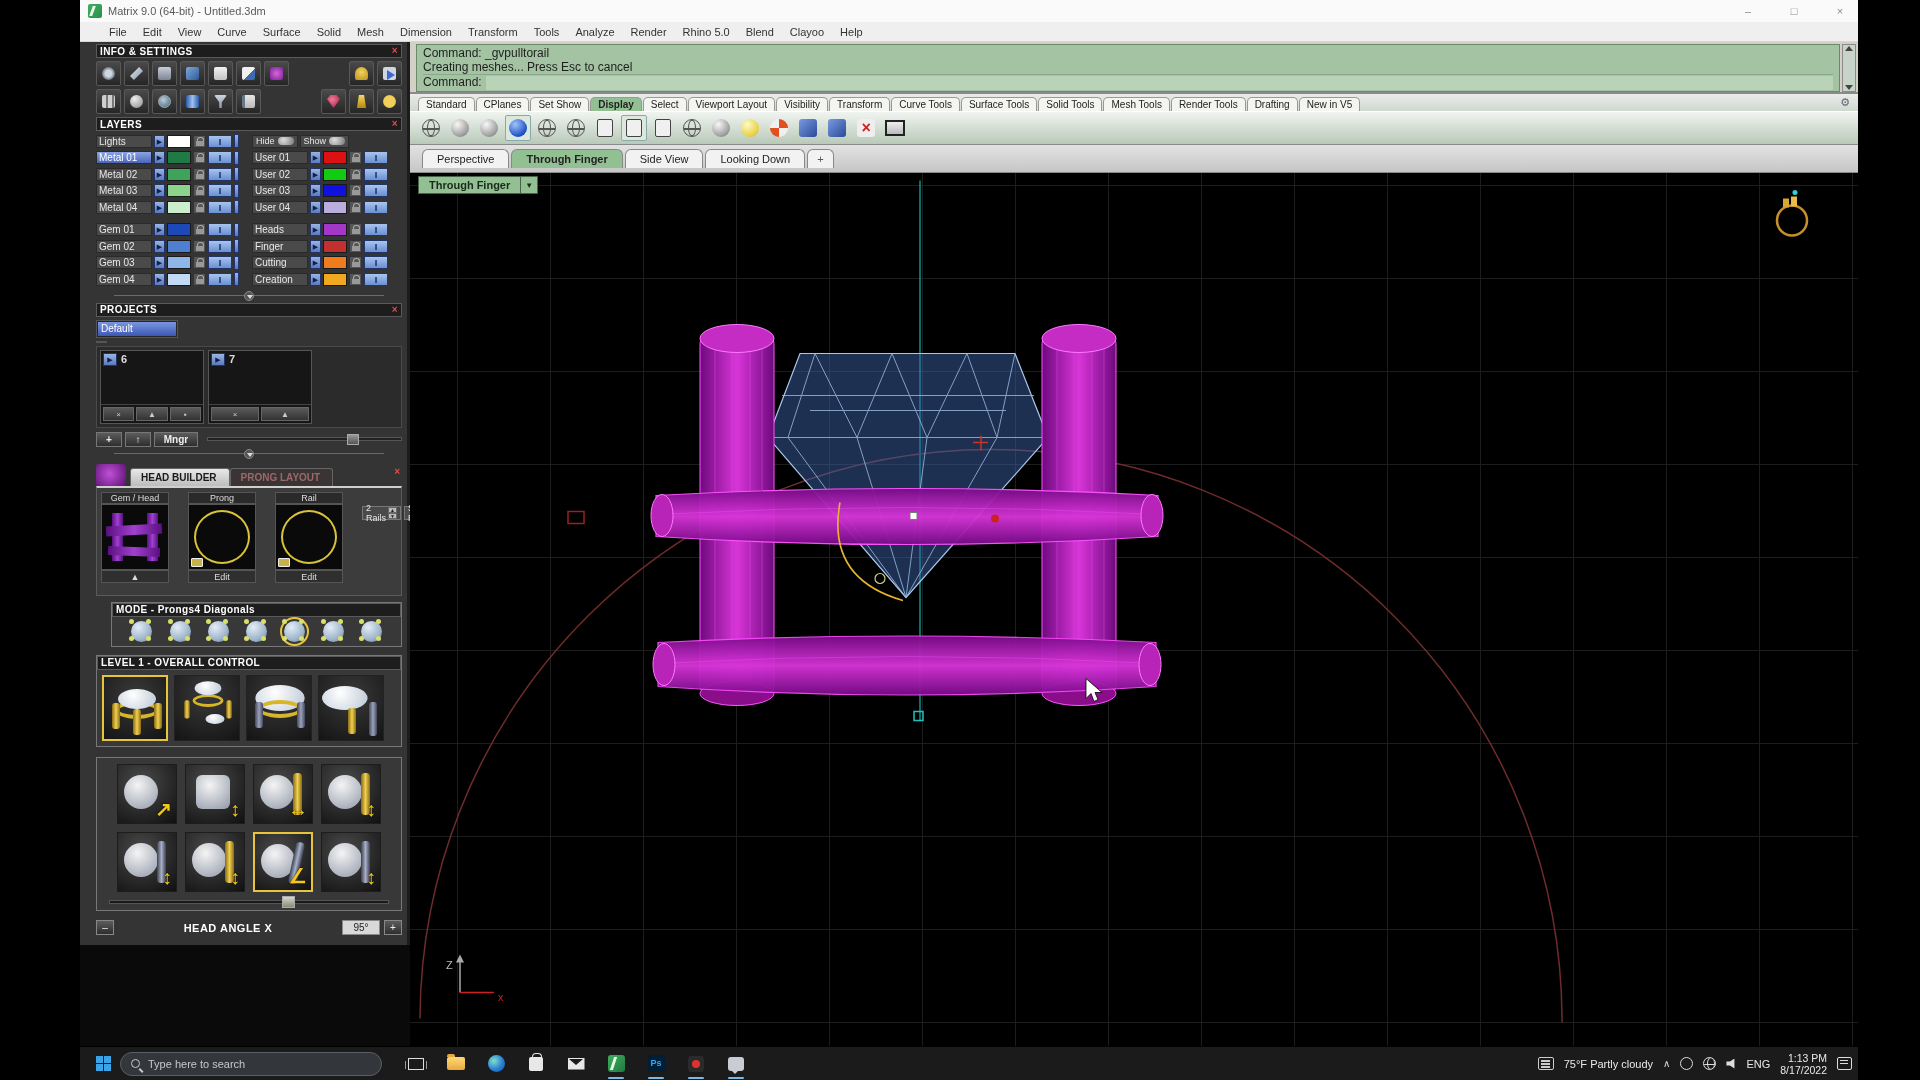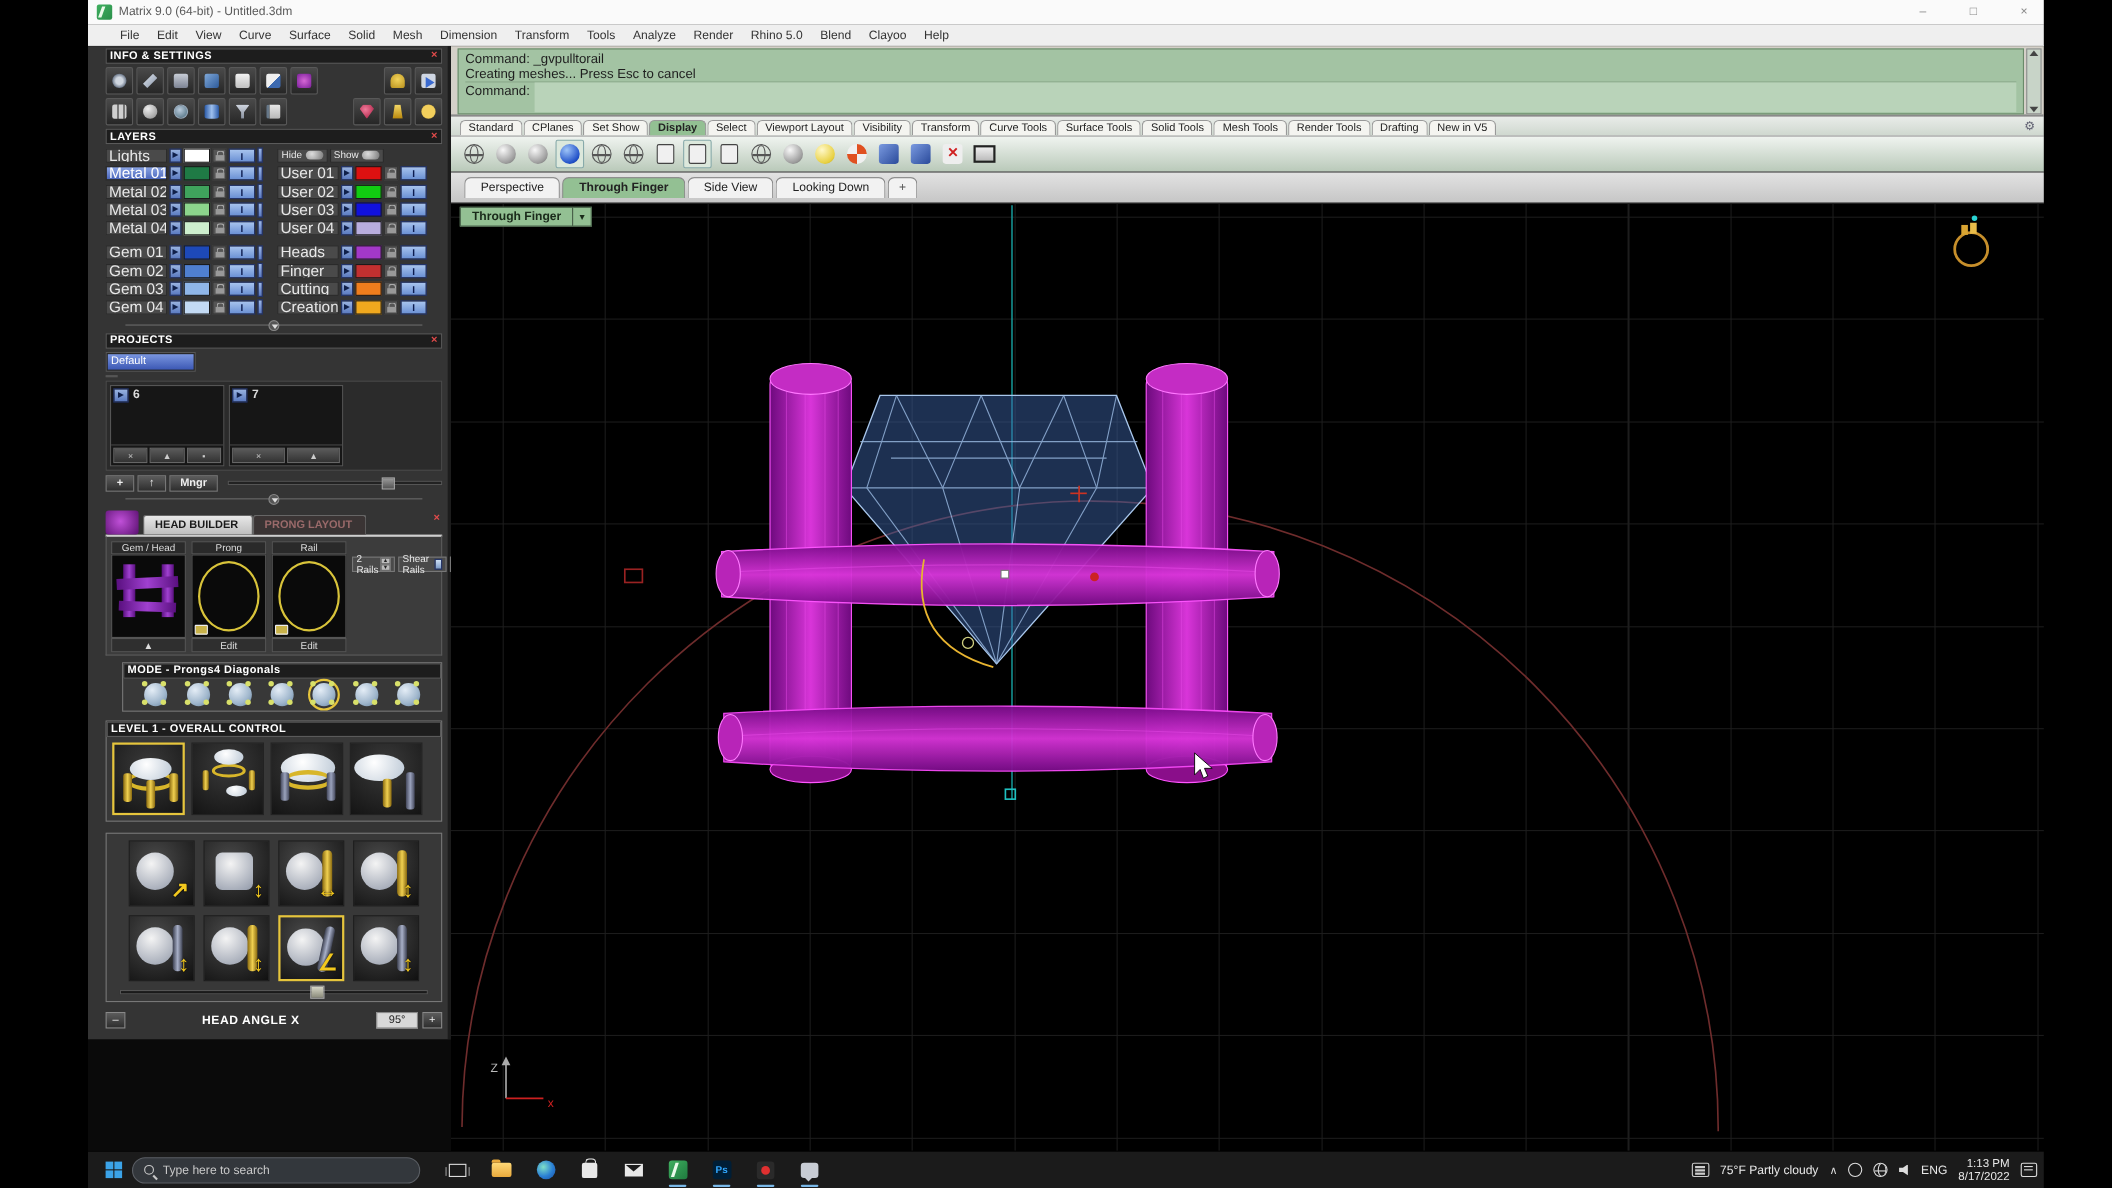--- a/index.html
+++ b/index.html
@@ -46,21 +46,21 @@
   .g-ruby i{background:radial-gradient(circle at 40% 35%,#f07a9a,#a01236);clip-path:polygon(50% 100%,0 30%,25% 0,75% 0,100% 30%);}
   .g-gold i{background:linear-gradient(180deg,#f4d968,#b8860b);clip-path:polygon(15% 100%,30% 0,70% 0,85% 100%);}
   .g-coin i{background:radial-gradient(circle,#f2cf5c 60%,#a8821a);border-radius:50%;}
   .spacerflex{flex:1;}
 
   
   .layergrid{display:flex;gap:6px;margin-top:3px;}
   .lcol{width:152px;}
   .lrow{display:flex;align-items:center;height:14px;margin-bottom:2.5px;gap:2px;}
   .lgap{height:6px;}
-  .lname{width:56px;height:13px;background:#4a4a4a;border:1px solid #2a2a2a;color:#e8e8e8;font-size:14px;padding:0 2px;line-height:11px;white-space:nowrap;overflow:hidden;flex:none;}
+  .lname{width:56px;height:13px;background:#4a4a4a;border:1px solid #2a2a2a;color:#e8e8e8;font-size:10px;padding:0 2px;line-height:11px;white-space:nowrap;overflow:hidden;flex:none;}
   .lname.sel{background:linear-gradient(180deg,#8aa4e4,#4a66bc);color:#fff;}
   .larr{width:11px;height:13px;background:linear-gradient(180deg,#9ab4e0,#5a7ac0);border:1px solid #23346a;color:#10204a;font-size:7px;line-height:12px;text-align:center;flex:none;}
   .lsw{width:24px;height:13px;border:1px solid #1a1a1a;flex:none;}
   .llock{width:13px;height:13px;background:#555;border:1px solid #333;position:relative;flex:none;}
   .llock:before{content:"";position:absolute;left:3px;top:1px;width:5px;height:4px;border:1.5px solid #aaa;border-bottom:none;border-radius:3px 3px 0 0;}
   .llock:after{content:"";position:absolute;left:2px;bottom:1px;width:8px;height:5px;background:#999;}
   .libtn{width:24px;height:13px;background:linear-gradient(180deg,#a8c4ee,#6a90d4);border:1px solid #23346a;color:#0c1c50;font-weight:bold;font-size:9px;text-align:center;line-height:12px;flex:none;}
   .vstrip{width:5px;align-self:stretch;background:linear-gradient(180deg,#9ab6ea,#5877c2);border:1px solid #23346a;flex:none;}
   .toggle{display:flex;align-items:center;gap:3px;background:#4a4a4a;border:1px solid #2a2a2a;height:13px;padding:0 3px;color:#e8e8e8;font-size:9px;}
   .pill{width:16px;height:8px;background:radial-gradient(circle at 35% 35%,#ddd,#777);border-radius:4px;}
@@ -88,21 +88,21 @@
   .hslider{flex:1;height:4px;background:#222;border:1px solid #555;position:relative;margin-left:6px;}
   .hslider i{position:absolute;top:-4px;width:12px;height:11px;background:linear-gradient(180deg,#999,#555);border:1px solid #aaa;}
 
   
   .buildtabs{display:flex;align-items:flex-end;height:24px;margin-top:2px;position:relative;}
   .bicon{width:30px;height:22px;background:radial-gradient(circle at 45% 45%,#c050d8,#5a1070);border-radius:3px;margin-right:4px;flex:none;}
   .btab{font-size:10px;font-weight:bold;padding:3px 12px 3px 10px;border:1px solid #666;border-bottom:none;border-radius:3px 3px 0 0;}
   .btab.on{background:linear-gradient(180deg,#e8e8e8,#bdbdbd);color:#1a1a1a;}
   .btab.off{background:#3a3434;color:#9a6a6a;}
   .buildx{position:absolute;right:2px;top:4px;color:#e24b4b;font-weight:bold;font-size:10px;}
-  .previewrow{display:flex;gap:5px;background:#3c3c3c;border:1px solid #5a5a5a;border-top:2px solid #cfcfcf;padding:4px 2px 2px 4px;height:110px;}
+  .previewrow{display:flex;gap:19px;background:#3c3c3c;border:1px solid #5a5a5a;border-top:2px solid #cfcfcf;padding:4px 2px 12px 4px;height:110px;}
   .pbox{width:68px;display:flex;flex-direction:column;flex:none;}
   .pbox .cap{height:12px;background:#2a2a2a;border:1px solid #555;color:#ddd;font-size:9px;text-align:center;line-height:11px;white-space:nowrap;overflow:hidden;}
   .pbox .img{flex:1;background:#0a0a0a;border:1px solid #555;position:relative;overflow:hidden;}
   .pbox .foot{height:13px;background:#2f2f2f;border:1px solid #555;color:#ddd;font-size:9px;text-align:center;line-height:12px;}
   .ring-ellipse{position:absolute;inset:5px;border:2.5px solid #d8c33a;border-radius:50%;}
   .folder{position:absolute;left:2px;bottom:2px;width:12px;height:9px;background:#c8b24a;border:1px solid #eee;border-radius:1px;}
   .headmini{position:absolute;inset:0;}
   .headmini i{position:absolute;background:linear-gradient(90deg,#5a1080,#a040d0,#5a1080);}
   .hm-l{left:10px;top:8px;width:11px;height:48px;}
   .hm-r{right:10px;top:8px;width:11px;height:48px;}
@@ -143,21 +143,21 @@
   .anglebar{display:flex;align-items:center;gap:4px;margin-top:8px;height:18px;}
   .abtn{width:18px;height:15px;background:linear-gradient(180deg,#5c5c5c,#2e2e2e);border:1px solid #888;color:#eee;font-size:10px;text-align:center;line-height:13px;flex:none;}
   .alabel{flex:1;text-align:center;color:#fff;font-size:11px;font-weight:bold;letter-spacing:.5px;}
   .aval{width:38px;height:15px;background:#d8d8d8;border:1px solid #888;color:#222;font-size:10px;text-align:center;line-height:14px;flex:none;}
   .sb-fill{flex:1;background:#0a0a0a;}
 
   
   .cmdwrap{display:flex;border-bottom:2px solid #8a8a8a;background:#d4d0c8;}
   .cmd{flex:1;background:var(--command-bg);border:1px solid #6a8a6a;margin:2px 0 0 6px;font-size:12px;color:#1e1e1e;padding:1px 6px;}
   .cmd .ln{height:14px;line-height:14px;white-space:nowrap;overflow:hidden;}
-  .cmd .promptln{border-top:1px solid #8aa88a;display:flex;height:28px;line-height:15px;}
+  .cmd .promptln{border-top:1px solid #8aa88a;display:flex;height:16px;line-height:15px;align-items:center;}
   .cmd .promptln input{flex:1;background:var(--command-input-bg);border:none;outline:none;font-size:12px;margin-left:4px;color:#1e1e1e;}
   .cmdscroll{width:14px;margin:2px 2px 0 2px;background:#c8d4c8;border:1px solid #8a8a8a;display:flex;flex-direction:column;justify-content:space-between;align-items:center;padding:1px 0;}
   .cmdscroll .tri-up{border-bottom:5px solid #444;border-left:4px solid transparent;border-right:4px solid transparent;}
   .cmdscroll .tri-dn{border-top:5px solid #444;border-left:4px solid transparent;border-right:4px solid transparent;}
 
   
   .ribbontabs{height:17px;background:linear-gradient(180deg,#e9ece9,#cfd8cf);display:flex;align-items:flex-end;padding-left:8px;position:relative;}
   .rtab{font-size:10px;color:#222;background:#f4f4f0;border:1px solid #999;border-bottom:none;border-radius:5px 5px 0 0;padding:1px 7px;margin-right:1px;white-space:nowrap;}
   .rtab.on{background:var(--tab-active);font-weight:bold;}
   .gearbtn{position:absolute;right:8px;top:2px;color:#667;font-size:11px;}

